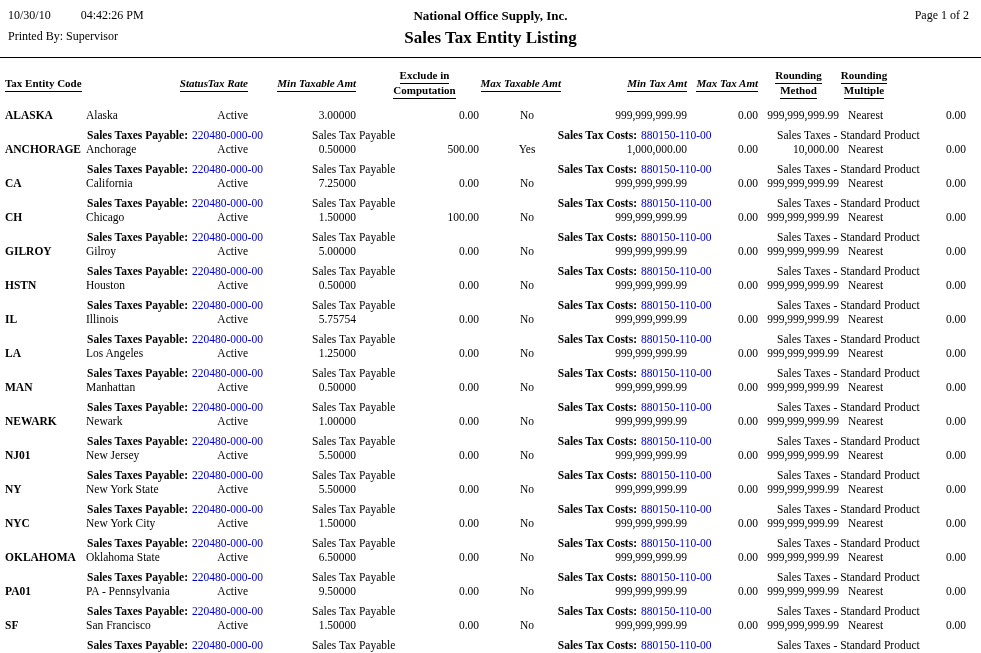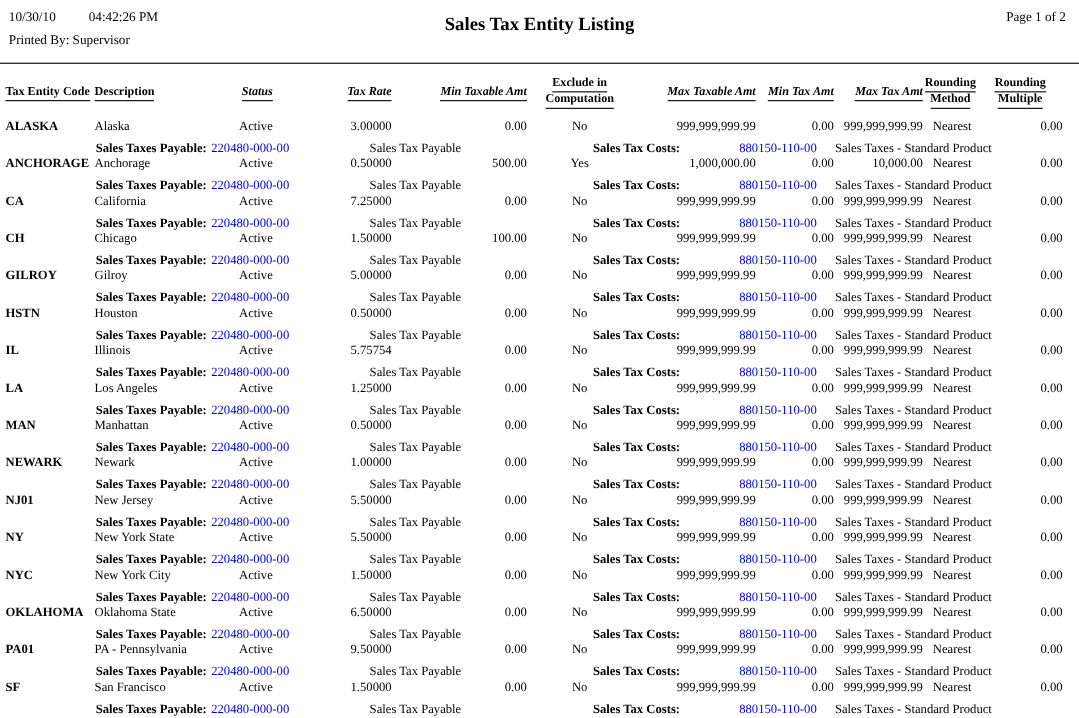--- a/index.html
+++ b/index.html
@@ -45,53 +45,51 @@
   .entity-block{height:34px;}
   .data-row{height:14px;line-height:14px;white-space:nowrap;}
   .data-row .cell{overflow:visible;}
   .cell.excl{padding-left:14px;}
   .cell.method{padding-left:9px;text-align:left;}
 
   .accounts-row{position:relative;height:14px;line-height:14px;margin-top:6px;white-space:nowrap;}
   .accounts-row span{position:absolute;top:0;}
   .acct-lbl1{left:80px;width:108px;text-align:right;font-weight:bold;}
   .acct-num1{left:192px;}
-  .acct-desc1{left:336px;}
-  .acct-lbl2{left:539px;width:98px;text-align:left;font-weight:bold;}
-  .acct-num2{left:672px;}
-  .acct-desc2{left:759px;}
+  .acct-desc1{left:312px;}
+  .acct-lbl2{left:539px;width:98px;text-align:right;font-weight:bold;}
+  .acct-num2{left:641px;}
+  .acct-desc2{left:777px;}
   .acct-link{color:#0000CC;cursor:pointer;}
 </style>
 </head>
 <body>
 
 <div class="page">
 
   <div class="page-header">
     <div class="hdr-left">
       <div class="hdr-datetime">
         <span>10/30/10</span>
         <span>04:42:26 PM</span>
       </div>
       <div class="hdr-printedby">Printed By: Supervisor</div>
     </div>
     <div class="hdr-center">
+      <div class="hdr-company">National Office Supply, Inc.</div>
       <div class="hdr-title">Sales Tax Entity Listing</div>
     </div>
     <div class="hdr-right">Page 1 of 2</div>
   </div>
 
   <hr class="hdr-rule">
 
   <div class="thead grid-row">
     <div class="hcell al">
         <span class="u">Tax Entity Code</span>
-      </div>
-    <div class="hcell al">
-        <span class="u">Description</span>
       </div>
     <div class="hcell ar">
         <span class="u">Status</span>
       </div>
     <div class="hcell ar">
         <span class="u">Tax Rate</span>
       </div>
     <div class="hcell ar">
         <span class="u">Min Taxable Amt</span>
       </div>

